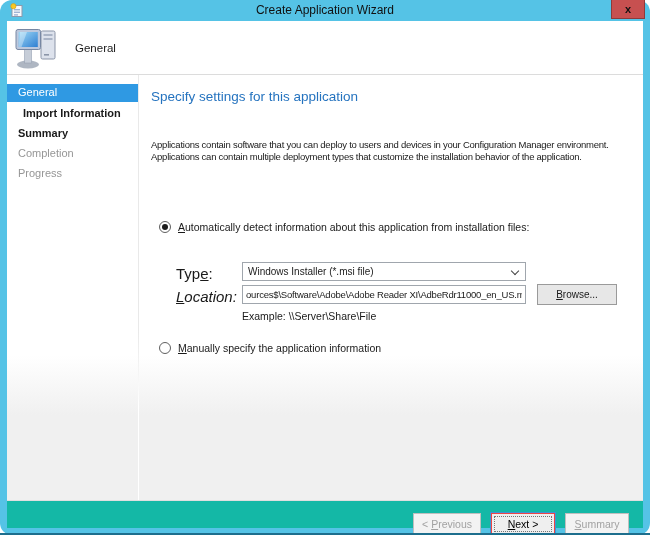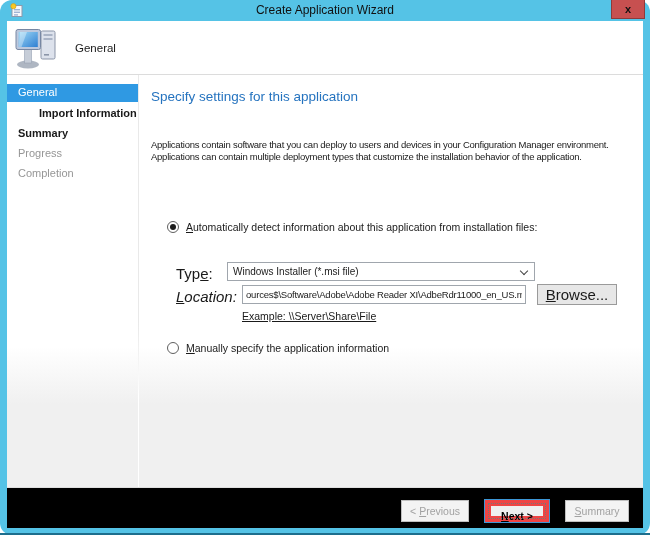--- a/index.html
+++ b/index.html
@@ -30,66 +30,66 @@
 
   .body { flex:1 1 auto; display:flex;
           background:linear-gradient(180deg,#ffffff 0%,#ffffff 66%,#f0f0f0 80%,#f0f0f0 100%); }
 
   
   .sidebar { width:131px; flex:0 0 auto; padding-top:9px; }
   .nav-item { height:20px; line-height:19px; padding-left:11px; font-size:11px;
               color:#1a1a1a; cursor:pointer; white-space:nowrap; }
   .nav-item.active { background:#2f99e3; color:#ffffff; height:18px; line-height:17px;
                      margin-bottom:2px; }
-  .nav-item.child { padding-left:32px; font-weight:bold; }
+  .nav-item.child { padding-left:16px; font-weight:bold; }
   .nav-item.bold { font-weight:bold; }
   .nav-item.disabled { color:#969696; cursor:default; }
 
   .vsep { width:1px; flex:0 0 auto;
           background:linear-gradient(180deg,#e9e9e9 0%,#e9e9e9 60%,#ffffff 78%,#ffffff 100%); }
 
   
   .content { position:relative; flex:1 1 auto; }
   .page-heading { position:absolute; left:12px; top:14px; font-size:13.5px; color:#2573bf; }
   .page-desc { position:absolute; left:12px; top:64px; font-size:9.5px; letter-spacing:-0.25px;
                line-height:12px; color:#1a1a1a; white-space:pre; }
 
-  .radio-row { position:absolute; left:28px; display:flex; align-items:center; }
+  .radio-row { position:absolute; left:20px; display:flex; align-items:center; }
   .radio-row .radio { width:12px; height:12px; border:1px solid #5f5f5f; border-radius:50%;
                       background:#fff; margin-right:7px; position:relative; flex:0 0 auto; cursor:pointer; }
   .radio-row .radio.checked::after { content:""; position:absolute; left:2px; top:2px;
                       width:6px; height:6px; border-radius:50%; background:#1c1c1c; }
   .radio-row label { font-size:10.5px; cursor:pointer; }
 
   .field-label { position:absolute; left:37px; font-size:15px; }
-  .combo { position:absolute; left:88px; width:308px; height:19px; background:#fff;
+  .combo { position:absolute; left:103px; width:284px; height:19px; background:#fff;
            border:1px solid #a0a6ad; font-size:10px; line-height:17px; padding-left:5px;
            cursor:pointer; }
   .combo .chev { position:absolute; right:7px; top:5px; width:6px; height:6px;
                  border-right:1.4px solid #444; border-bottom:1.4px solid #444;
                  transform:rotate(45deg); }
   .textbox { position:absolute; left:103px; width:284px; height:19px; background:#fff;
              border:1px solid #a0a6ad; font-family:"Liberation Sans",sans-serif;
              font-size:9.5px; letter-spacing:-0.2px; padding:0 3px; text-align:right;
              color:#1a1a1a; }
   .browse-btn { position:absolute; left:398px; width:80px; height:21px;
-                background:#e7e7e7; border:1px solid #9a9a9a; font-size:15px;
+                background:#e7e7e7; border:1px solid #9a9a9a; font-size:10px;
                 text-align:center; line-height:19px; cursor:pointer; }
   .example { position:absolute; left:103px; font-size:10.5px; color:#1a1a1a; }
 
   
-  .footer { flex:0 0 auto; height:41px; background:#000000; border-top:1px solid #dfdfdf;
+  .footer { flex:0 0 auto; height:28px; background:#14b8a6; border-top:1px solid #dfdfdf;
             display:flex; justify-content:flex-end; align-items:flex-start;
-            padding:12px 14px 0 0; gap:16px; }
+            padding:12px 14px 0 0; gap:10px; }
   .btn { min-width:64px; height:22px; padding:0 8px; font-family:"Liberation Sans",sans-serif;
          font-size:10.5px; text-align:center; line-height:20px; cursor:pointer;
          background:#e5e5e5; border:1px solid #6e6e6e; color:#000; }
   .btn.disabled { background:#f3f3f3; border-color:#bfbfbf; color:#a2a2a2; cursor:default; }
-  .btn.default { background:#efefef; border:6px solid #ef4444; box-shadow:0 0 0 1px #3c97d6;
-                 outline:1px dotted #777; outline-offset:-4px; font-weight:bold; }
+  .btn.default { background:#efefef; border:1px solid #ef4444; box-shadow:0 0 0 1px #3c97d6;
+                 outline:1px dotted #777; outline-offset:-4px; font-weight:normal; }
   .btn.cancel { margin-left:12px; background:#e8e8e8; border-color:#4d4d4d; }
 
   u { text-decoration:underline; }
 </style>
 </head>
 <body>
 
 <div class="window">
 
   <div class="titlebar">
@@ -130,22 +130,22 @@
       </span>
       <span class="htitle">General</span>
     </div>
 
     <div class="body">
 
       <div class="sidebar">
         <div class="nav-item active">General</div>
         <div class="nav-item child">Import Information</div>
         <div class="nav-item bold">Summary</div>
+        <div class="nav-item disabled">Completion</div>
         <div class="nav-item disabled">Progress</div>
-        <div class="nav-item disabled">Completion</div>
       </div>
 
       <div class="vsep"></div>
 
       <div class="content">
         <div class="page-heading">Specify settings for this application</div>
         <div class="page-desc">Applications contain software that you can deploy to users and devices in your Configuration Manager environment.
 Applications can contain multiple deployment types that customize the installation behavior of the application.</div>
 
         <div class="radio-row" style="top:146px;">
@@ -156,21 +156,21 @@
         <div class="field-label" style="top:190px;">Typ<u>e</u>:</div>
         <div class="combo" style="top:187px;">
           <span>Windows Installer (*.msi file)</span>
           <span class="chev"></span>
         </div>
 
         <div class="field-label" style="top:213px;font-style:italic;"><u>L</u>ocation:</div>
         <input class="textbox" style="top: 210px;" type="text" value="ources$\Software\Adobe\Adobe Reader XI\AdbeRdr11000_en_US.msi">
         <div class="browse-btn" style="top:209px;"><u>B</u>rowse...</div>
 
-        <div class="example" style="top:235px;text-decoration:underline;">Example: \\Server\Share\File</div>
+        <div class="example" style="top:235px;">Example: \\Server\Share\File</div>
 
         <div class="radio-row" style="top:267px;">
           <span class="radio"></span>
           <label><u>M</u>anually specify the application information</label>
         </div>
       </div>
     </div>
 
     <div class="footer">
       <div class="btn disabled">&lt; <u>P</u>revious</div>

